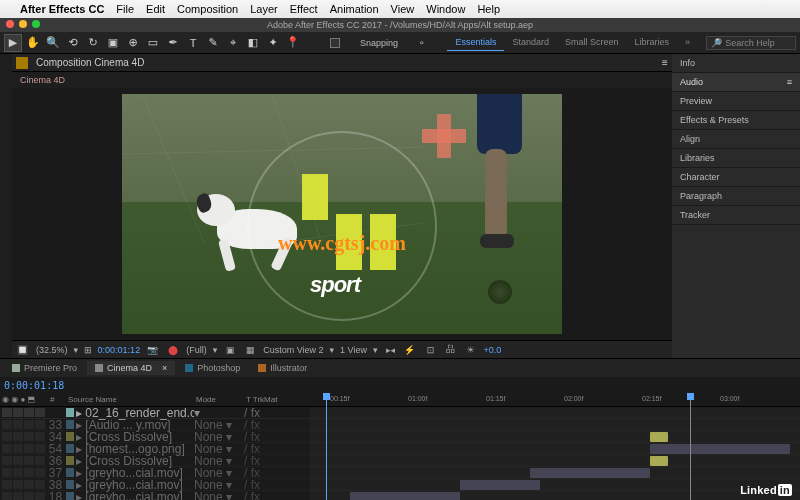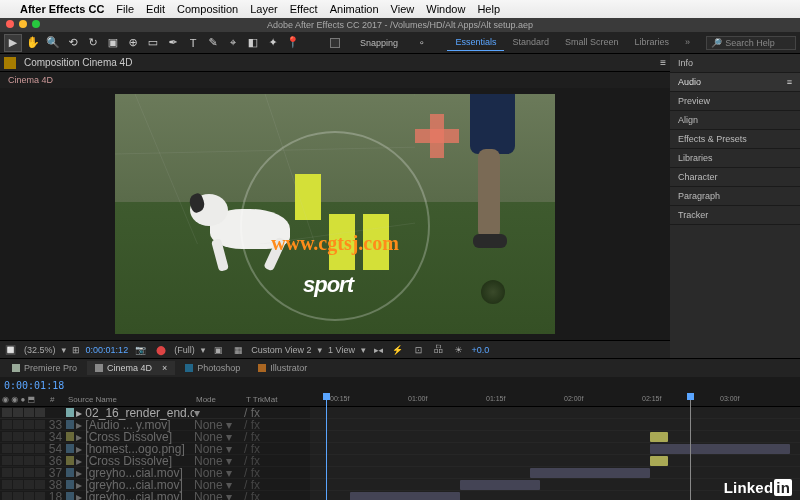--- a/index.html
+++ b/index.html
@@ -23,21 +23,21 @@
 .tool-btn.active { background: #3a3a3a; border-color: #555; }
 .toolbar-spacer { flex: 1; }
 .snap-group { display: flex; align-items: center; gap: 20px; color: #bbb; font-size: 9px; }
 .snap-check { width: 10px; height: 10px; border: 1px solid #777; background: #333; }
 .workspace-tabs { display: flex; gap: 0; margin-left: auto; }
 .ws-tab { padding: 3px 8px; color: #888; font-size: 9px; }
 .ws-tab.active { color: #5aa5ff; border-bottom: 1px solid #5aa5ff; }
 .search-box { background: #2a2a2a; border: 1px solid #444; padding: 1px 4px; width: 90px; color: #888; font-size: 9px; margin-left: 6px; display: flex; align-items: center; gap: 3px; }
 
 
-.main-area { display: flex; height: 304px; }
+.main-area { display: flex; height: 304px; margin-left: 12px; }
 .comp-panel { width: 670px; background: #1a1a1a; display: flex; flex-direction: column; }
 .comp-tab-bar { height: 18px; background: #232323; display: flex; align-items: center; padding: 0 4px; gap: 8px; border-bottom: 1px solid #000; }
 .comp-tab-bar .panel-ico { width: 12px; height: 12px; background: #a67c00; }
 .comp-crumb { height: 16px; background: #1e1e1e; display: flex; align-items: center; padding: 0 8px; font-size: 9px; color: #c99; }
 
 .viewer { flex: 1; display: flex; align-items: center; justify-content: center; background: #1a1a1a; position: relative; }
 .footage { width: 440px; height: 240px; position: relative; background: linear-gradient(#6b7a5a 0%, #5a6b4a 45%, #3e5a2e 45%, #355025 100%); overflow: hidden; }
 
 .dog { position: absolute; left: 70px; top: 95px; width: 130px; height: 90px; }
 .dog-body { position: absolute; left: 25px; top: 20px; width: 80px; height: 40px; background: #f0f0ee; border-radius: 40% 50% 30% 40%; }
@@ -103,21 +103,21 @@
 
 .tl-right { flex: 1; background: #202020; position: relative; overflow: hidden; }
 .tl-ruler { height: 14px; background: #1a1a1a; position: relative; border-bottom: 1px solid #000; }
 .tl-ruler .tick { position: absolute; top: 2px; font-size: 7px; color: #888; }
 .tl-tracks { position: relative; }
 .tl-track { height: 12px; border-bottom: 1px solid #262626; position: relative; }
 .clip { position: absolute; top: 1px; height: 10px; border-radius: 1px; }
 .playhead { position: absolute; top: 0; bottom: 0; width: 1px; background: #5aa5ff; }
 .playhead::before { content:""; position: absolute; top: 0; left: -3px; width: 7px; height: 7px; background: #5aa5ff; }
 
-.linkedin { position: absolute; right: 8px; bottom: 4px; color: #fff; font-size: 15px; font-weight: 600; letter-spacing: 0.2px; }
+.linkedin { position: absolute; right: 8px; bottom: 4px; color: #fff; font-size: 11px; font-weight: 600; letter-spacing: 0.2px; }
 .linkedin .in { background: #fff; color: #232323; padding: 0 2px; border-radius: 2px; font-weight: 700; margin-left: 1px; }
 </style>
 </head>
 <body>
 
 <div class="mac-menubar">
   <span class="apple"></span>
   <span class="app-name">After Effects CC</span>
   <span>File</span>
   <span>Edit</span>
@@ -242,22 +242,22 @@
     </div>
   </div>
 
   <div class="right-panels">
     <div class="rp-item">Info</div>
     <div class="rp-item sel">
         <span>Audio</span>
         <span>≡</span>
       </div>
     <div class="rp-item">Preview</div>
+    <div class="rp-item">Effects &amp; Presets</div>
     <div class="rp-item">Align</div>
-    <div class="rp-item">Effects &amp; Presets</div>
     <div class="rp-item">Libraries</div>
     <div class="rp-item">Character</div>
     <div class="rp-item">Paragraph</div>
     <div class="rp-item">Tracker</div>
     <div class="rp-fill"></div>
   </div>
 </div>
 
 <div class="timeline-panel">
   <div class="tl-tabs">

